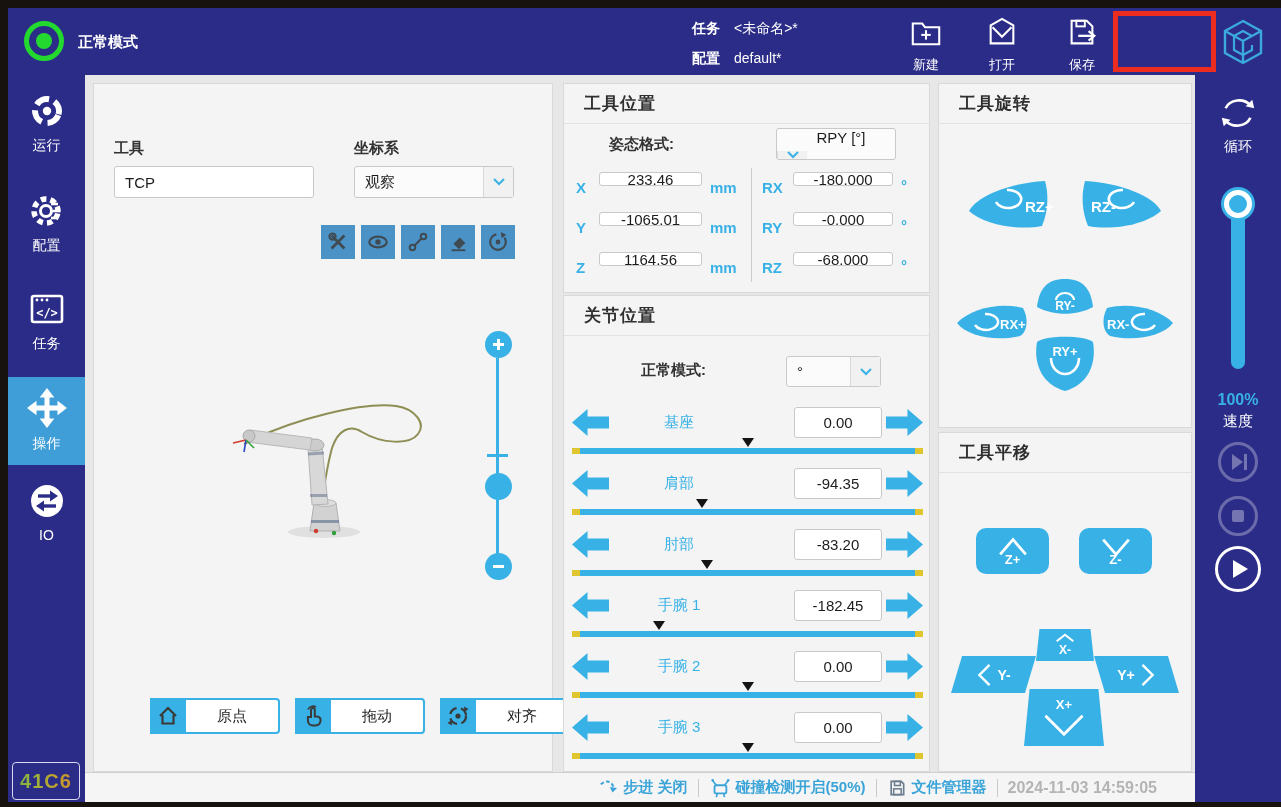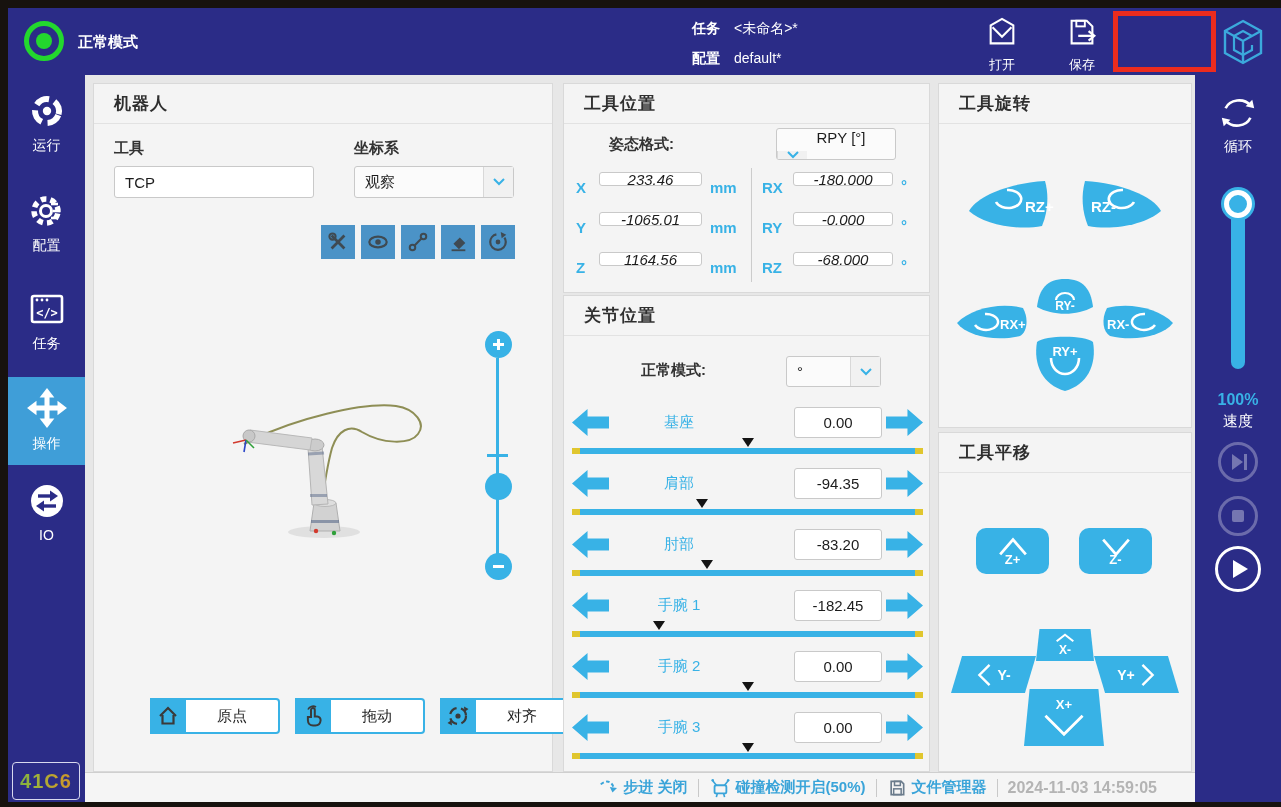--- a/index.html
+++ b/index.html
@@ -79,21 +79,21 @@
   .rb0{left:20px}.rb1{left:165px}.rb2{left:310px}
   .rbtn .ric { width:36px; height:36px; background:#38b2e6; border:2px solid #38b2e6; display:flex; align-items:center; justify-content:center; }
   .rbtn .rlb { flex:1; background:#fff; border:2px solid #38b2e6; border-left:none; border-radius:0 4px 4px 0;
                display:flex; align-items:center; justify-content:center; font-size:15px; color:#222; }
 
   
   .fmt-lbl { left:45px; top:51px; }
   .fmt-dd { left:212px; top:44px; width:120px; height:32px;flex-direction:column; }
   .axis-lbl { position:absolute; font-size:15px; font-weight:bold; color:#38b2e6; }
   .unit-lbl { position:absolute; font-size:15px; font-weight:bold; color:#38b2e6; }
-  .crow input { position:absolute; height:14px; text-align:center;font-style:italic; }
+  .crow input { position:absolute; height:14px; text-align:center; }
   .vdiv { position:absolute; left:187px; top:84px; width:1px; height:114px; background:#ccc; }
 
   
   .junit-lbl { left:77px; top:65px; }
   .junit-dd { left:222px; top:60px; width:95px; height:31px; }
   .jrow { position:absolute; left:0; width:100%; height:52px; }
   .jr0{top:111px}.jr1{top:172px}.jr2{top:233px}.jr3{top:294px}.jr4{top:355px}.jr5{top:416px}
   .jarrow { position:absolute; top:2px; width:37px; height:27px; background:#38b2e6; }
   .jarrow.left { left:8px; clip-path:polygon(0 50%,42% 0,42% 28%,100% 28%,100% 72%,42% 72%,42% 100%); }
   .jarrow.right { left:322px; clip-path:polygon(100% 50%,58% 0,58% 28%,0 28%,0 72%,58% 72%,58% 100%); }
@@ -138,20 +138,28 @@
     <div class="status-dot" data-interactable="false"></div>
     <span class="mode-label" data-interactable="false">正常模式</span>
 
     <div class="task-line t1" data-interactable="false">
       <b data-interactable="false">任务</b><span data-interactable="false">&lt;未命名&gt;*</span>
     </div>
     <div class="task-line t2" data-interactable="false">
       <b data-interactable="false">配置</b><span data-interactable="false">default*</span>
     </div>
 
+    <div class="hact ha0" data-interactable="true">
+      <svg width="36" height="34" viewBox="0 0 36 36" data-interactable="false">
+        <path d="M4,8 h10 l3,4 h15 v18 h-28 z" fill="none" stroke="#fff" stroke-width="2.2"></path>
+        <line x1="18" y1="15" x2="18" y2="25" stroke="#fff" stroke-width="2.2"></line>
+        <line x1="13" y1="20" x2="23" y2="20" stroke="#fff" stroke-width="2.2"></line>
+      </svg>
+      <span class="lbl" data-interactable="false">新建</span>
+    </div>
     <div class="hact ha1" data-interactable="true">
       <svg width="36" height="34" viewBox="0 0 36 36" data-interactable="false">
         <path d="M6,10 L18,3 L30,10 V29 H6 Z" fill="none" stroke="#fff" stroke-width="2.2"></path>
         <path d="M8,12 L18,22 L28,12" fill="none" stroke="#fff" stroke-width="2.2"></path>
       </svg>
       <span class="lbl" data-interactable="false">打开</span>
     </div>
     <div class="hact ha2" data-interactable="true">
       <svg width="36" height="34" viewBox="0 0 36 36" data-interactable="false">
         <path d="M7,5 H23 L29,11 V29 H7 Z" fill="none" stroke="#fff" stroke-width="2.2"></path>
@@ -219,21 +227,20 @@
         <polygon points="17,19.5 9,25 17,30.5" fill="#2b2c87"></polygon>
       </svg>
       <span class="lbl" data-interactable="false">IO</span>
     </div>
     <div class="code-box" data-interactable="false">41C6</div>
   </div>
 
   <div class="main-bg" data-interactable="false"></div>
 
   <div class="panel p-robot" data-interactable="false">
-    <div class="ptitle" data-interactable="false">机器人</div>
     <span class="flabel" style="left:20px;top:55px;" data-interactable="false">工具</span>
     <span class="flabel" style="left:260px;top:55px;" data-interactable="false">坐标系</span>
     <input class="vbox tcp-input" data-interactable="true" readonly="" value="TCP" style="">
     <div class="dropdown frame-dd" data-interactable="true">
       <span class="dd-text" data-interactable="false">观察</span>
       <span class="dd-caret" data-interactable="false">
         <svg width="12" height="8" viewBox="0 0 12 8">
             <polyline points="1,1 6,6 11,1" fill="none" stroke="#38b2e6" stroke-width="2"></polyline>
           </svg>
       </span>

